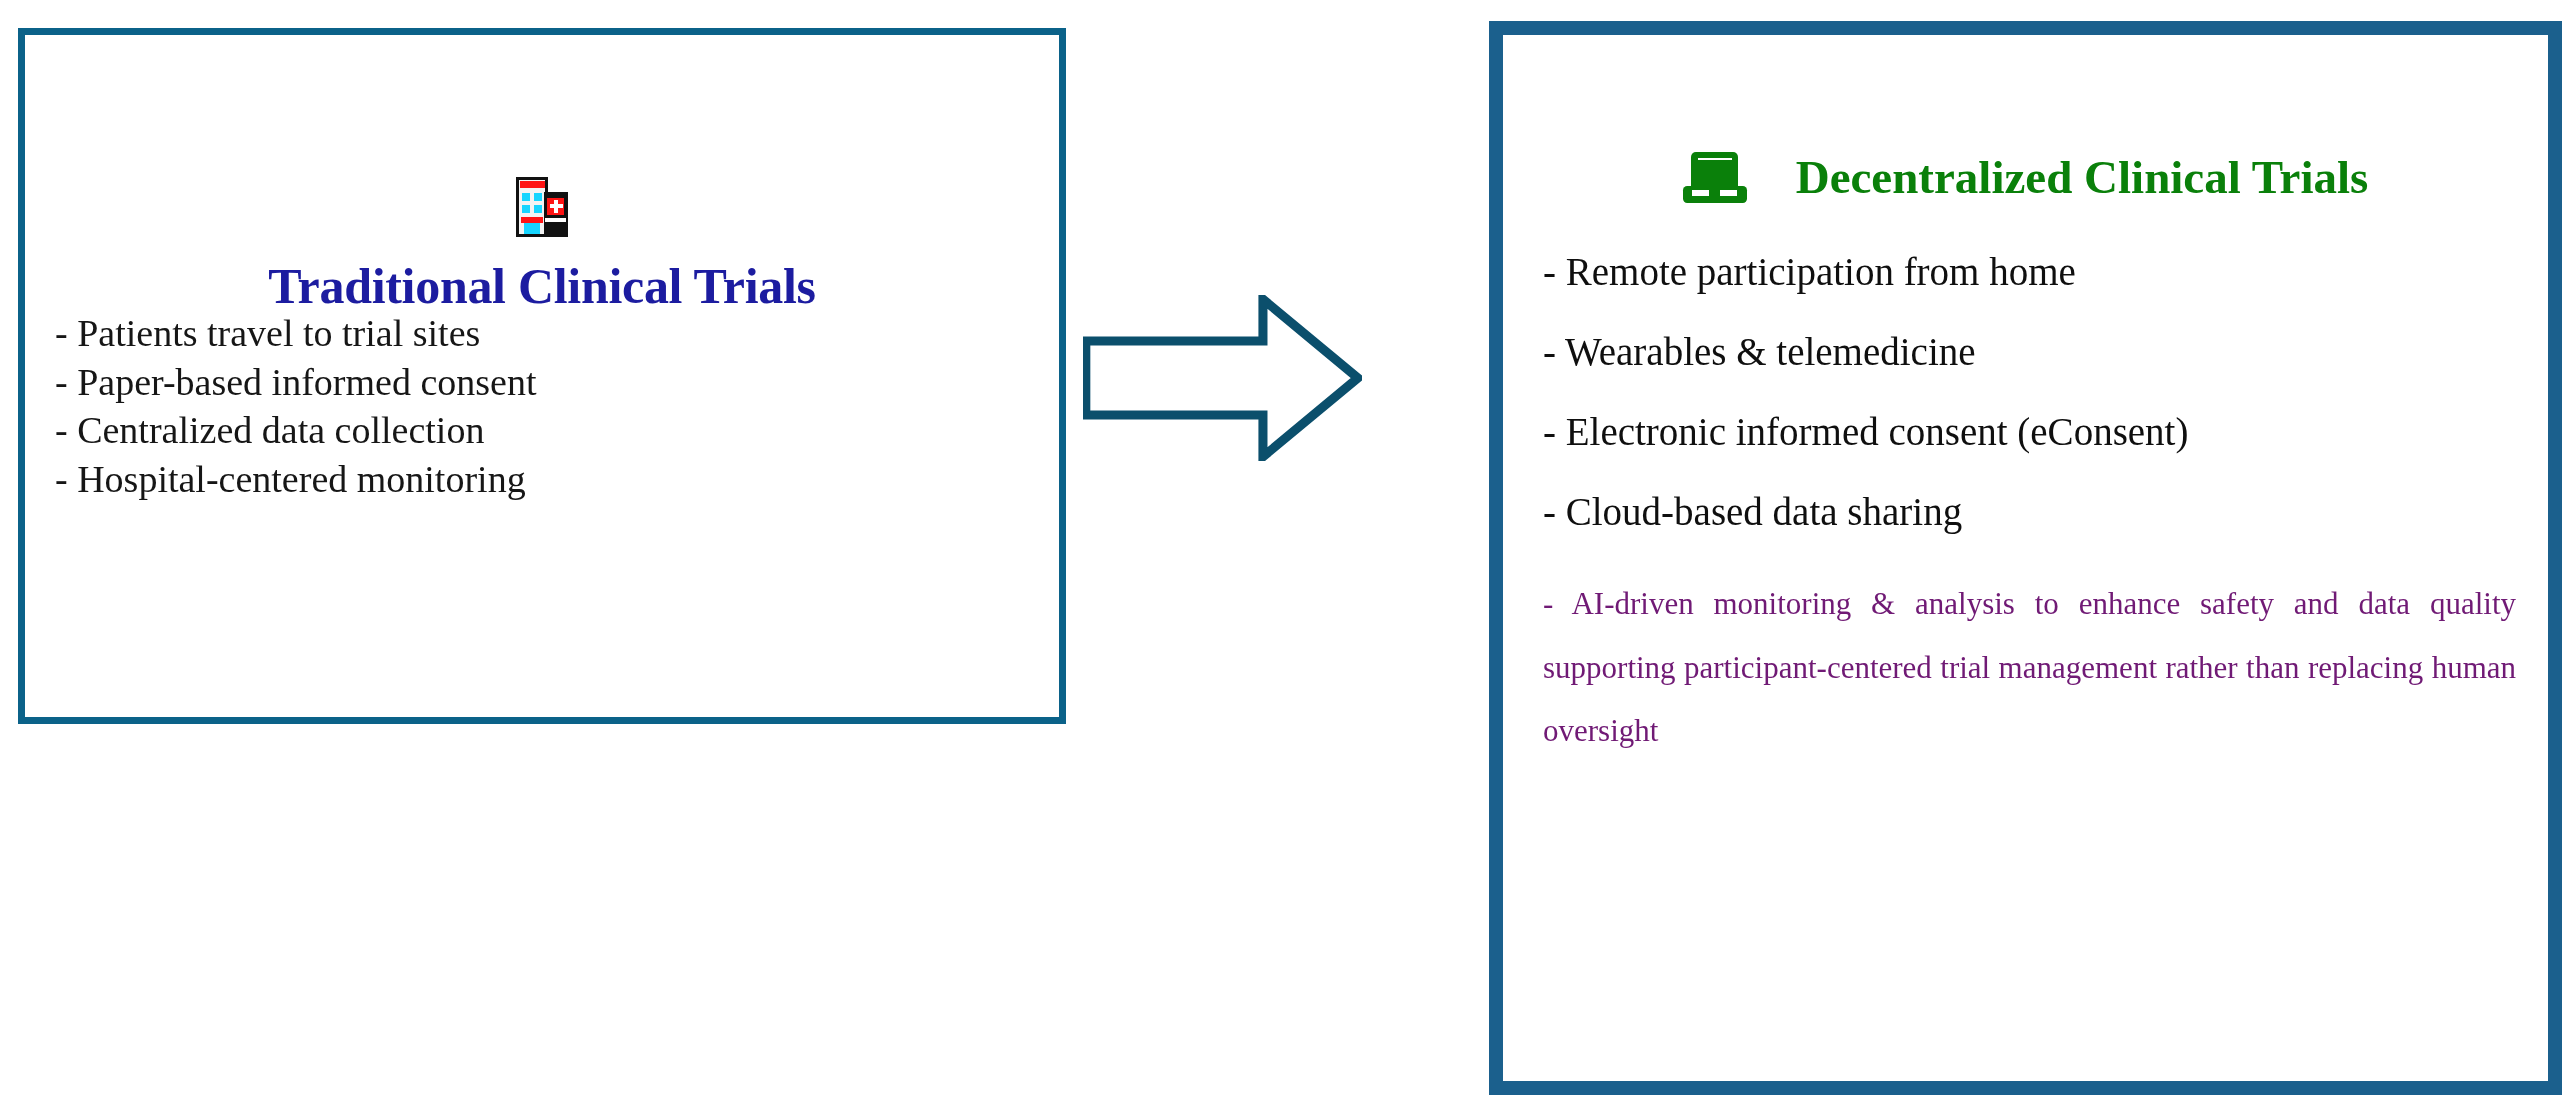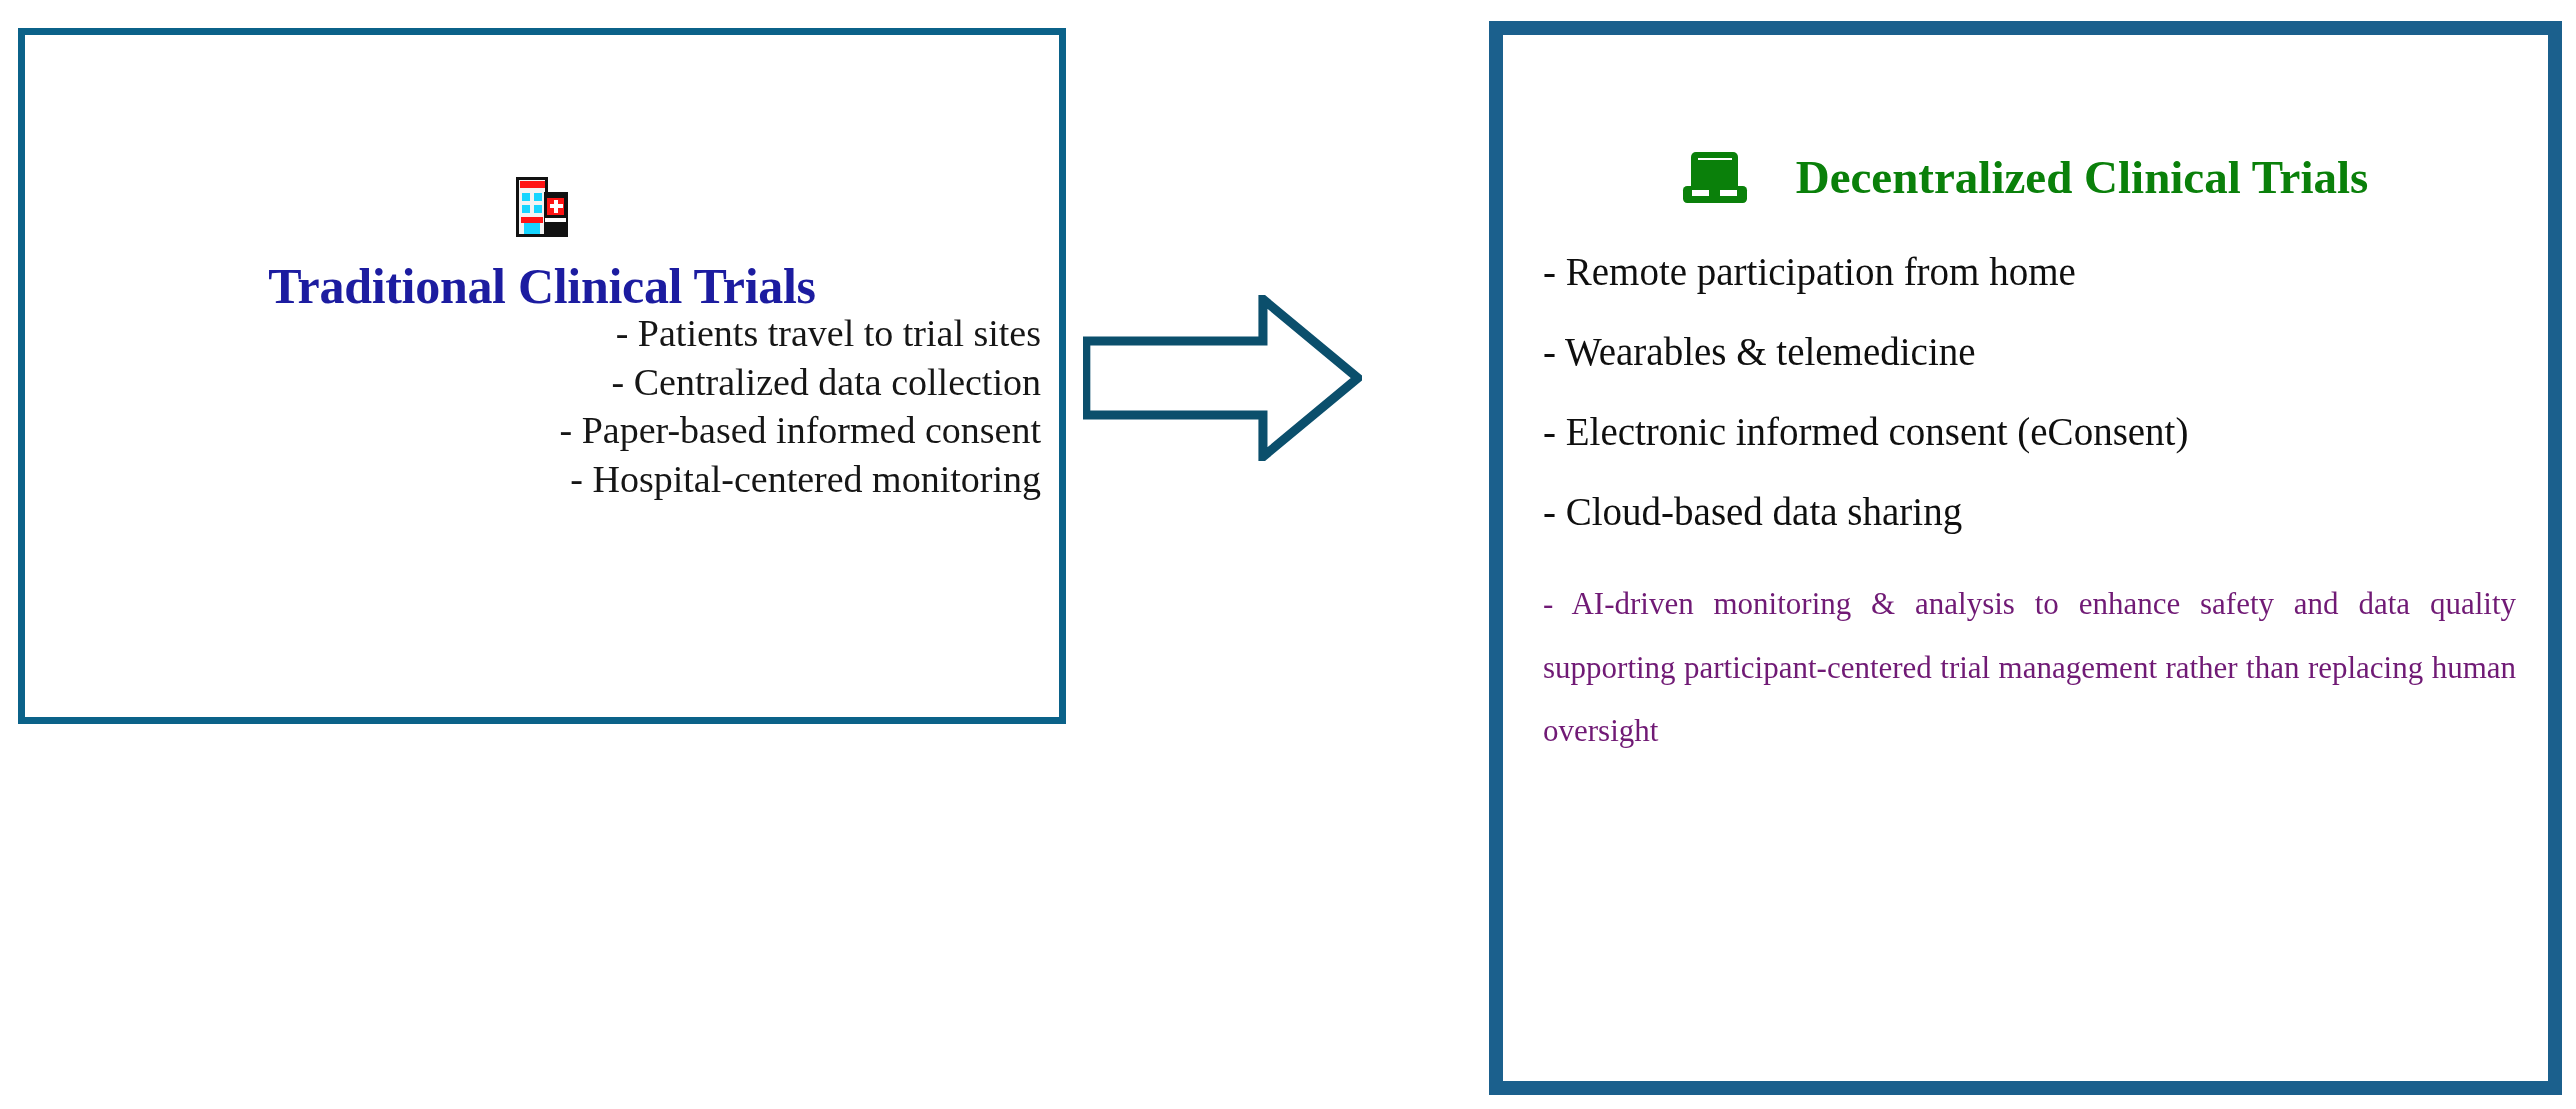--- a/index.html
+++ b/index.html
@@ -124,23 +124,23 @@
     font-weight: bold;
     color: #1C1CA0;
     letter-spacing: -0.3px;
     white-space: nowrap;
     line-height: 1;
   }
 
   .trad-bullets {
     position: absolute;
     left: 28px;
-    right: 16px;
+    right: 44px;
     top: 272px;
-    text-align: right;
+    text-align: left;
     color: #161616;
     font-size: 38px;
     line-height: 1.28;
   }
   .trad-bullets .b-line {
     display: block;
     white-space: nowrap;
   }
 
   
@@ -263,22 +263,22 @@
         <div class="hosp-cross-box"></div>
         <div class="hosp-cross-v"></div>
         <div class="hosp-cross-h"></div>
         <div class="hosp-wing-band"></div>
       </div>
       <div class="trad-title">Traditional Clinical Trials</div>
     </div>
 
     <div class="trad-bullets">
       <span class="b-line">- Patients travel to trial sites</span>
+      <span class="b-line">- Paper-based informed consent</span>
       <span class="b-line">- Centralized data collection</span>
-      <span class="b-line">- Paper-based informed consent</span>
       <span class="b-line">- Hospital-centered monitoring</span>
     </div>
 
   </div>
 </div>
 
 <div id="transition-arrow">
   <svg width="279" height="166" viewBox="0 0 400 238">
     <polygon points="4,66 258,66 258,6 394,119 258,232 258,172 4,172" fill="#ffffff" stroke="#0B4F6C" stroke-width="13" stroke-linejoin="miter"></polygon>
   </svg>

